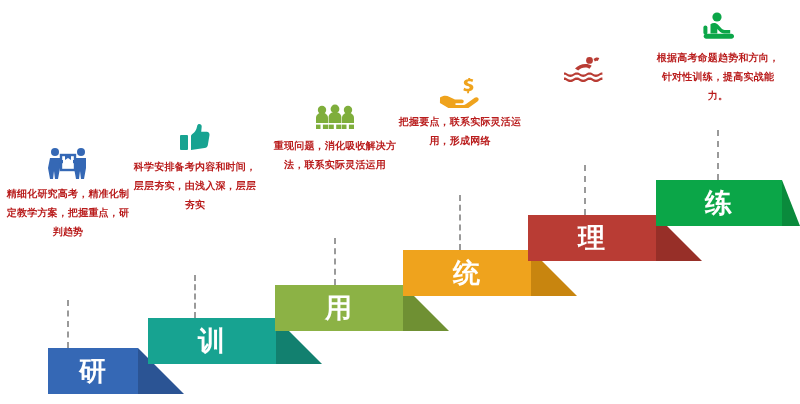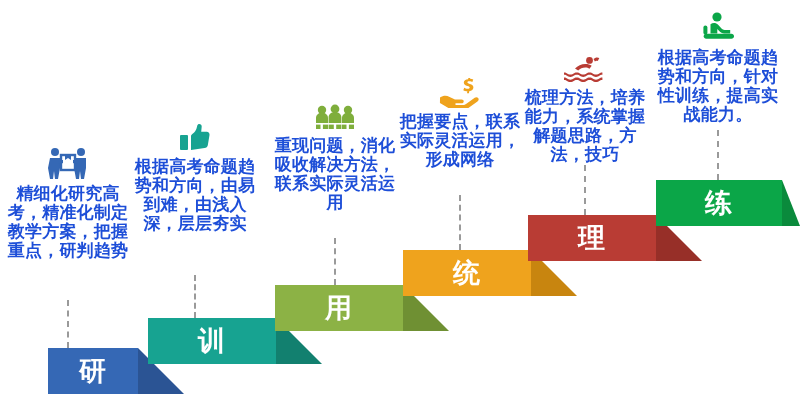--- a/index.html
+++ b/index.html
@@ -16,23 +16,23 @@
   .col{position:absolute;width:140px;}
 
   .icon-wrap{
     height:40px;
     display:flex;align-items:flex-end;justify-content:center;
     margin-bottom:4px;
   }
   .icon-wrap svg{display:block;}
 
   .desc{
-    font-size:17px;
+    font-size:10px;
     line-height:19px;
-    color:#1d4ed8;
+    color:#b91c1c;
     text-align:center;
     letter-spacing:0.2px;
     font-weight:600;
     padding:0 4px;
   }
 
   .connector{
     position:absolute;
     left:50%;
     width:0;
@@ -98,21 +98,21 @@
 
   <div class="col" style="left:125px;top:113px;">
     <div class="icon-wrap">
       <svg width="34" height="30" viewBox="0 0 34 30" aria-hidden="true">
         <g fill="#17a391">
           <rect x="2" y="12" width="8" height="15" rx="1"></rect>
           <path d="M13 27 V13 c0-1 1-1.6 2-2.4 1.6-1.3 3-3.2 3.6-5.4l.7-2.6c.2-.9 1-1.6 2-1.6 1.4 0 2.5 1.2 2.4 2.6l-.5 5.1h5.6c1.7 0 3 1.5 2.7 3.2l-1.7 10.4c-.25 1.6-1.6 2.7-3.2 2.7z"></path>
         </g>
       </svg>
     </div>
-    <div class="desc">根据高考命题趋势和方向，由易到难，由浅入深，层层夯实</div>
+    <div class="desc">科学安排备考内容和时间，层层夯实，由浅入深，层层夯实</div>
   </div>
   <div class="connector" style="left:195px;top:275px;height:43px;"></div>
   <div class="step" style="left:148px;top:318px;">
     <div class="face" style="width:128px;background:#17a391;">
       <span class="label">训</span>
     </div>
     <div class="bevel" style="left:128px;border-width:46px 0 0 46px;border-color:transparent transparent transparent #12806f;"></div>
   </div>
 
   <div class="col" style="left:265px;top:92px;">
@@ -166,21 +166,20 @@
       <svg width="44" height="28" viewBox="0 0 44 28" aria-hidden="true">
         <g fill="#b93c34">
           <circle cx="26.5" cy="4.4" r="3.4"></circle>
           <path d="M12 12.6 c2.6-3.1 6.4-4.7 10.4-4.7 2.6 0 4.6.6 6.3 1.9 l-2.2 2.9 c-1.3-.9-2.6-1.3-4.2-1.3-2.8 0-5.2 1-7.1 3.1z"></path>
           <path d="M30.5 3.0 c1.6-1.6 3.9-2.0 5.8-1.0 l-1.5 3.0 c-1.0-.5-2.1-.3-2.9.5z"></path>
           <path d="M1 16.4 c3.2 0 3.2 2.2 6.4 2.2 s3.2-2.2 6.4-2.2 3.2 2.2 6.4 2.2 3.2-2.2 6.4-2.2 3.2 2.2 6.4 2.2 3.2-2.2 6.4-2.2 v2.3 c-3.2 0-3.2 2.2-6.4 2.2 s-3.2-2.2-6.4-2.2-3.2 2.2-6.4 2.2-3.2-2.2-6.4-2.2-3.2 2.2-6.4 2.2-3.2-2.2-6.4-2.2z"></path>
           <path d="M1 21.6 c3.2 0 3.2 2.2 6.4 2.2 s3.2-2.2 6.4-2.2 3.2 2.2 6.4 2.2 3.2-2.2 6.4-2.2 3.2 2.2 6.4 2.2 3.2-2.2 6.4-2.2 v2.3 c-3.2 0-3.2 2.2-6.4 2.2 s-3.2-2.2-6.4-2.2-3.2 2.2-6.4 2.2-3.2-2.2-6.4-2.2-3.2 2.2-6.4 2.2-3.2-2.2-6.4-2.2z"></path>
         </g>
       </svg>
     </div>
-    <div class="desc">梳理方法，培养能力，系统掌握解题思路，方法，技巧</div>
   </div>
   <div class="connector" style="left:585px;top:165px;height:50px;"></div>
   <div class="step" style="left:528px;top:215px;">
     <div class="face" style="width:128px;background:#b93c34;">
       <span class="label">理</span>
     </div>
     <div class="bevel" style="left:128px;border-width:46px 0 0 46px;border-color:transparent transparent transparent #972f28;"></div>
   </div>
 
   <div class="col" style="left:648px;top:4px;">

